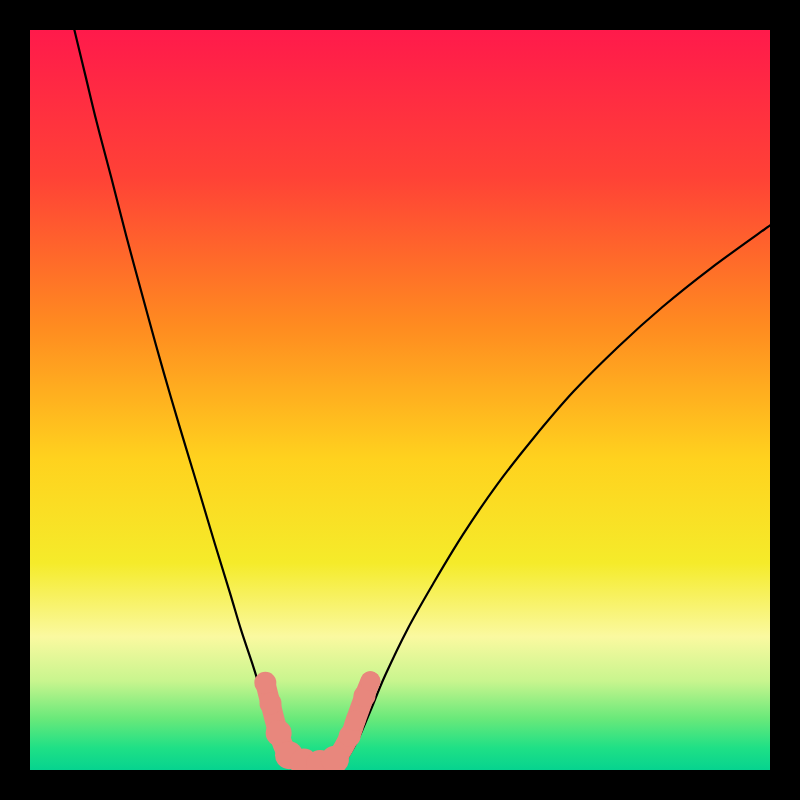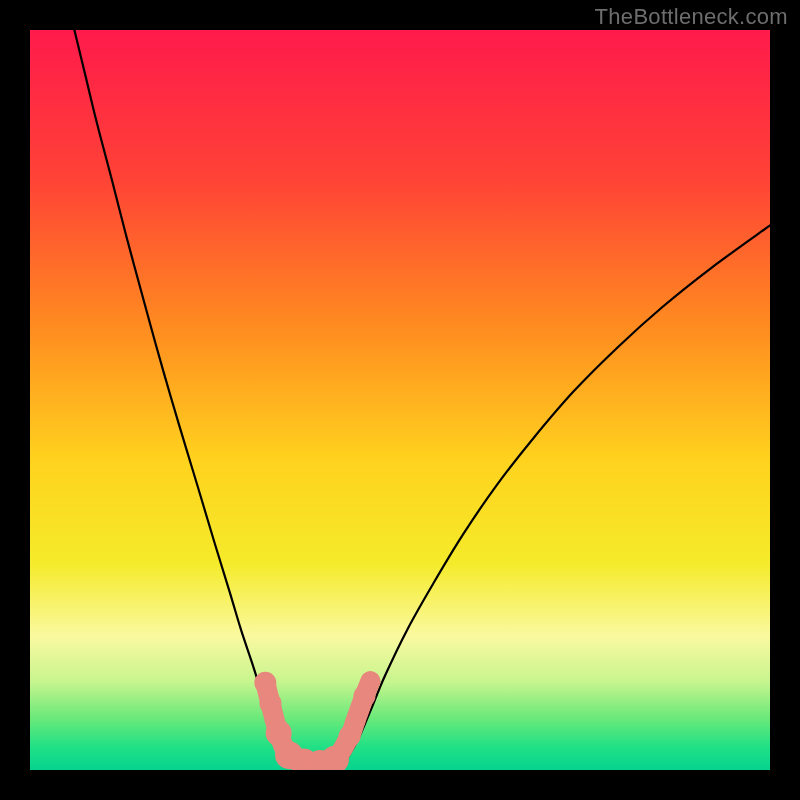--- a/index.html
+++ b/index.html
@@ -32,21 +32,20 @@
     color: #6d6d6d;
     font-size: 22px;
     letter-spacing: 0.3px;
     font-weight: 500;
   }
 </style>
 </head>
 <body>
 
 <div class="frame">
-  <div class="watermark">TheBottleneck.com</div>
   <div class="plot-area">
     <svg id="chart-svg" width="740" height="740" viewBox="0 0 740 740">
       <defs>
         <linearGradient id="bg-grad" x1="0" y1="0" x2="0" y2="1">
             <stop offset="0%" stop-color="#ff1a4b"></stop>
             <stop offset="20%" stop-color="#ff4236"></stop>
             <stop offset="40%" stop-color="#ff8b20"></stop>
             <stop offset="57.99999999999999%" stop-color="#ffd21e"></stop>
             <stop offset="72%" stop-color="#f5eb2a"></stop>
             <stop offset="82%" stop-color="#faf9a0"></stop>

